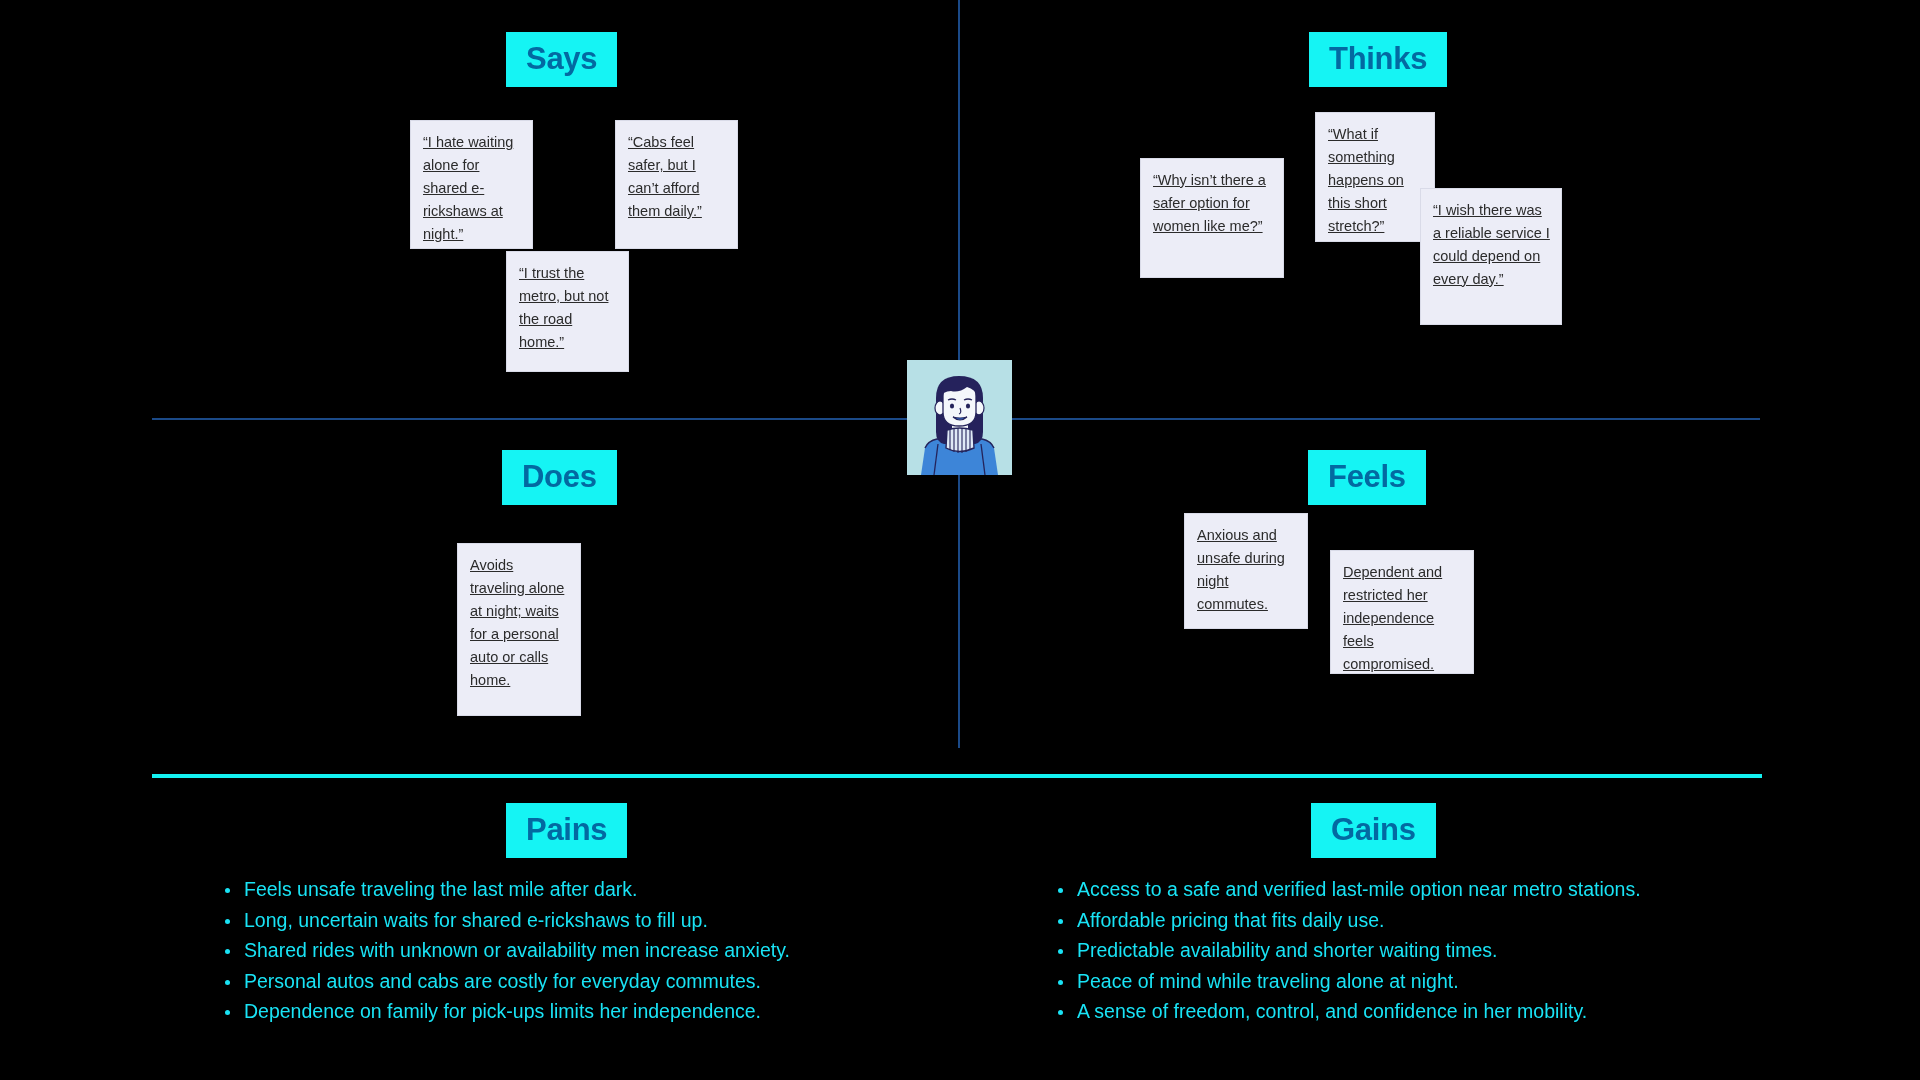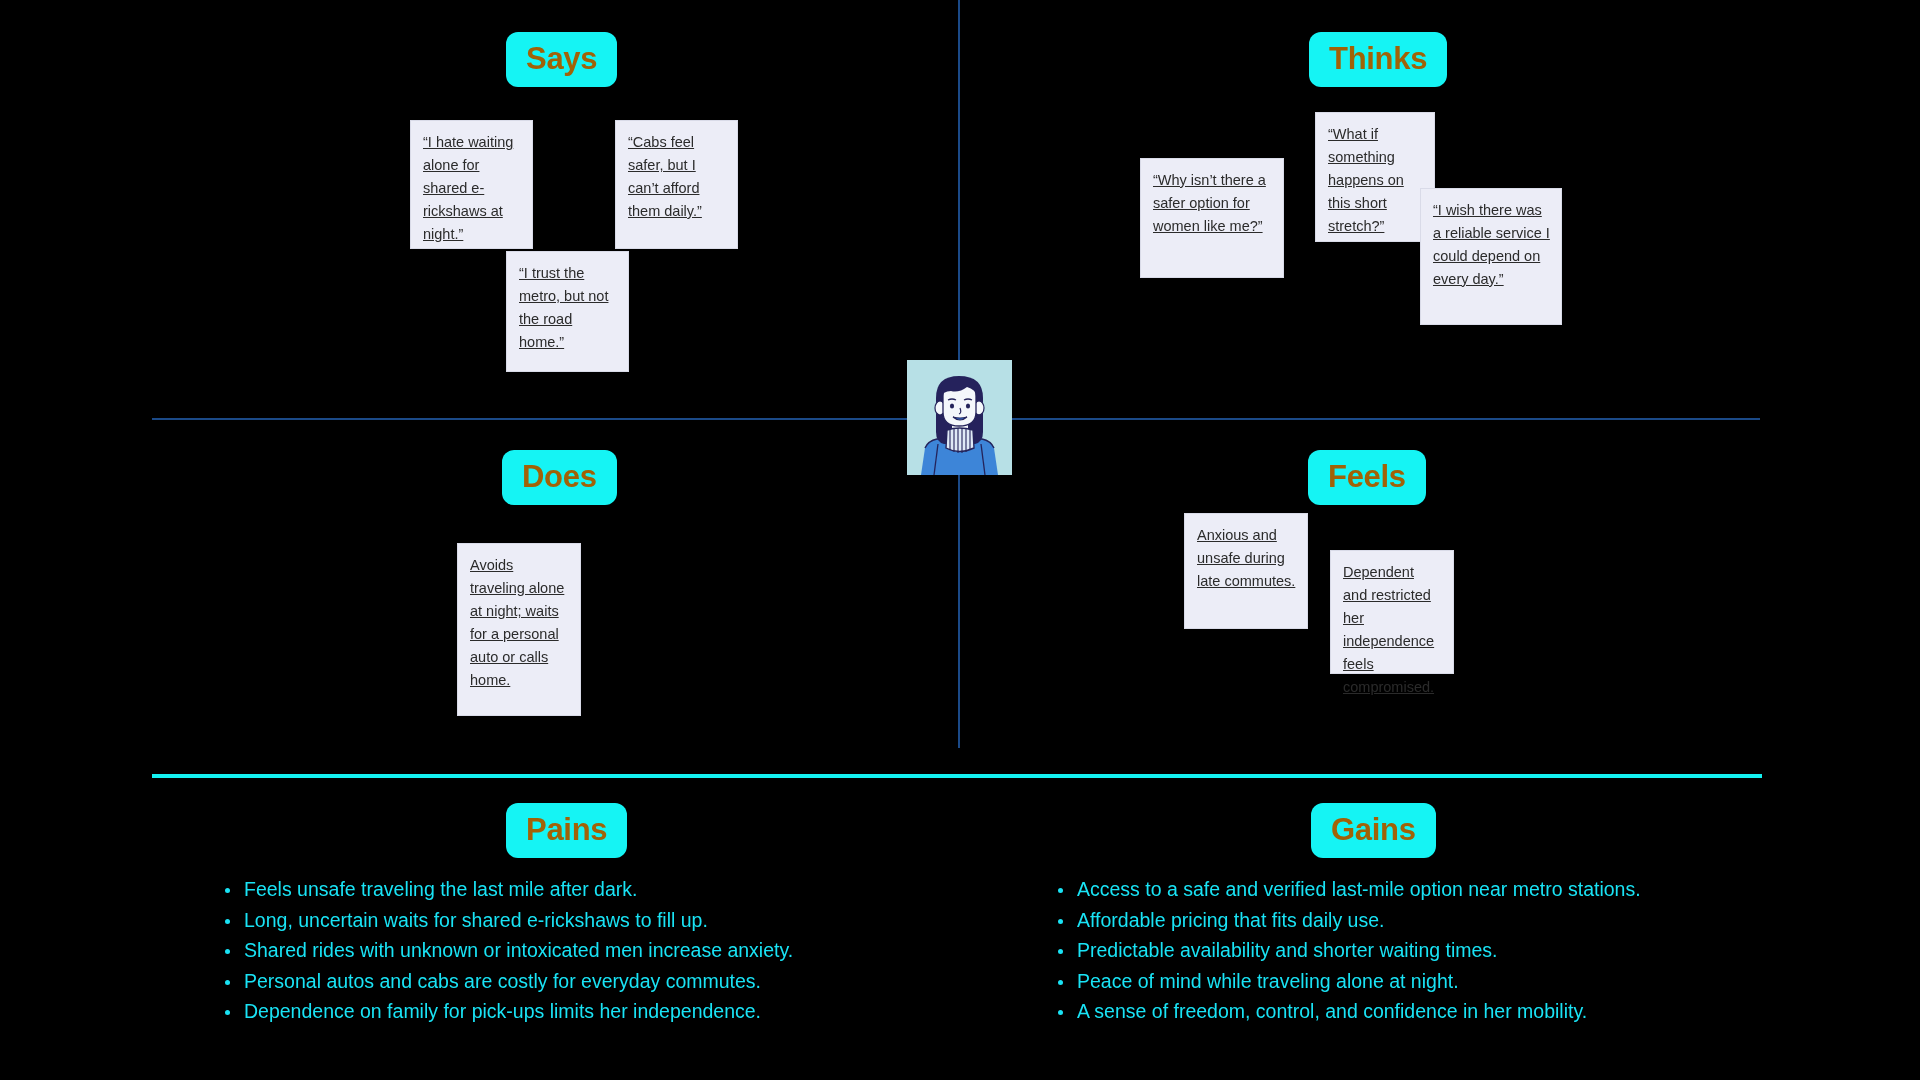--- a/index.html
+++ b/index.html
@@ -26,23 +26,23 @@
   .cyan-divider {
     position:absolute;
     left:152px; top:774px; width:1610px; height:4px;
     background:#14f2f2;
   }
 
   
   .badge {
     position:absolute;
     background:#15f4f4;
-    color:#a16207;
+    color:#0369a1;
     font-weight:bold;
-    border-radius:12px;
+    border-radius:0;
     display:flex;
     align-items:center;
     justify-content:center;
     letter-spacing:-0.3px;
     line-height:1;
   }
   .badge.lg { font-size:31px; padding:11px 20px 13px; }
 
   
   .note {
@@ -114,23 +114,23 @@
 
   <div class="note" style="left:1420px; top:188px; width:142px; height:137px;">“I wish there was a reliable service I could depend on every day.”</div>
 
   <div class="badge lg" style="left:502px; top:450px;">Does</div>
 
   <div class="note" style="left:457px; top:543px; width:124px; height:173px;">Avoids traveling alone at night; waits for a personal auto or calls home.</div>
 
 
   <div class="badge lg" style="left:1308px; top:450px;">Feels</div>
 
-  <div class="note" style="left:1184px; top:513px; width:124px; height:116px;">Anxious and unsafe during late commutes.</div>
+  <div class="note" style="left:1184px; top:513px; width:124px; height:116px;">Anxious and unsafe during night commutes.</div>
 
-  <div class="note" style="left:1330px; top:550px; width:124px; height:124px;">Dependent and restricted her independence feels compromised.</div>
+  <div class="note" style="left:1330px; top:550px; width:144px; height:124px;">Dependent and restricted her independence feels compromised.</div>
 
   <div class="avatar">
     <svg viewBox="0 0 105 115" xmlns="http://www.w3.org/2000/svg">
       <rect x="0" y="0" width="105" height="115" fill="#b7e0e6"></rect>
 
       <path d="M14 115 L18 88 Q21 81 30 79 L75 79 Q84 81 87 88 L91 115 Z" fill="#3d85d8"></path>
       <path d="M27 115 L31 84" stroke="#24235a" stroke-width="1.3" fill="none"></path>
       <path d="M78 115 L74 84" stroke="#24235a" stroke-width="1.3" fill="none"></path>
       <path d="M18 88 Q21 81 30 79 L75 79 Q84 81 87 88" stroke="#24235a" stroke-width="1.4" fill="none"></path>
 
@@ -160,21 +160,21 @@
 
       <circle cx="72" cy="56" r="1.8" fill="#24235a"></circle>
     </svg>
   </div>
 
   <div class="badge lg" style="left:506px; top:803px;">Pains</div>
 
   <ul class="list" style="left:222px; top:880px;">
     <li>Feels unsafe traveling the last mile after dark.</li>
     <li>Long, uncertain waits for shared e-rickshaws to fill up.</li>
-    <li>Shared rides with unknown or intoxicated men increase anxiety.</li>
+    <li>Shared rides with unknown or availability men increase anxiety.</li>
     <li>Personal autos and cabs are costly for everyday commutes.</li>
     <li>Dependence on family for pick-ups limits her independence.</li>
   </ul>
 
   <div class="badge lg" style="left:1311px; top:803px;">Gains</div>
 
   <ul class="list" style="left:1055px; top:880px;">
     <li>Access to a safe and verified last-mile option near metro stations.</li>
     <li>Affordable pricing that fits daily use.</li>
     <li>Predictable availability and shorter waiting times.</li>

